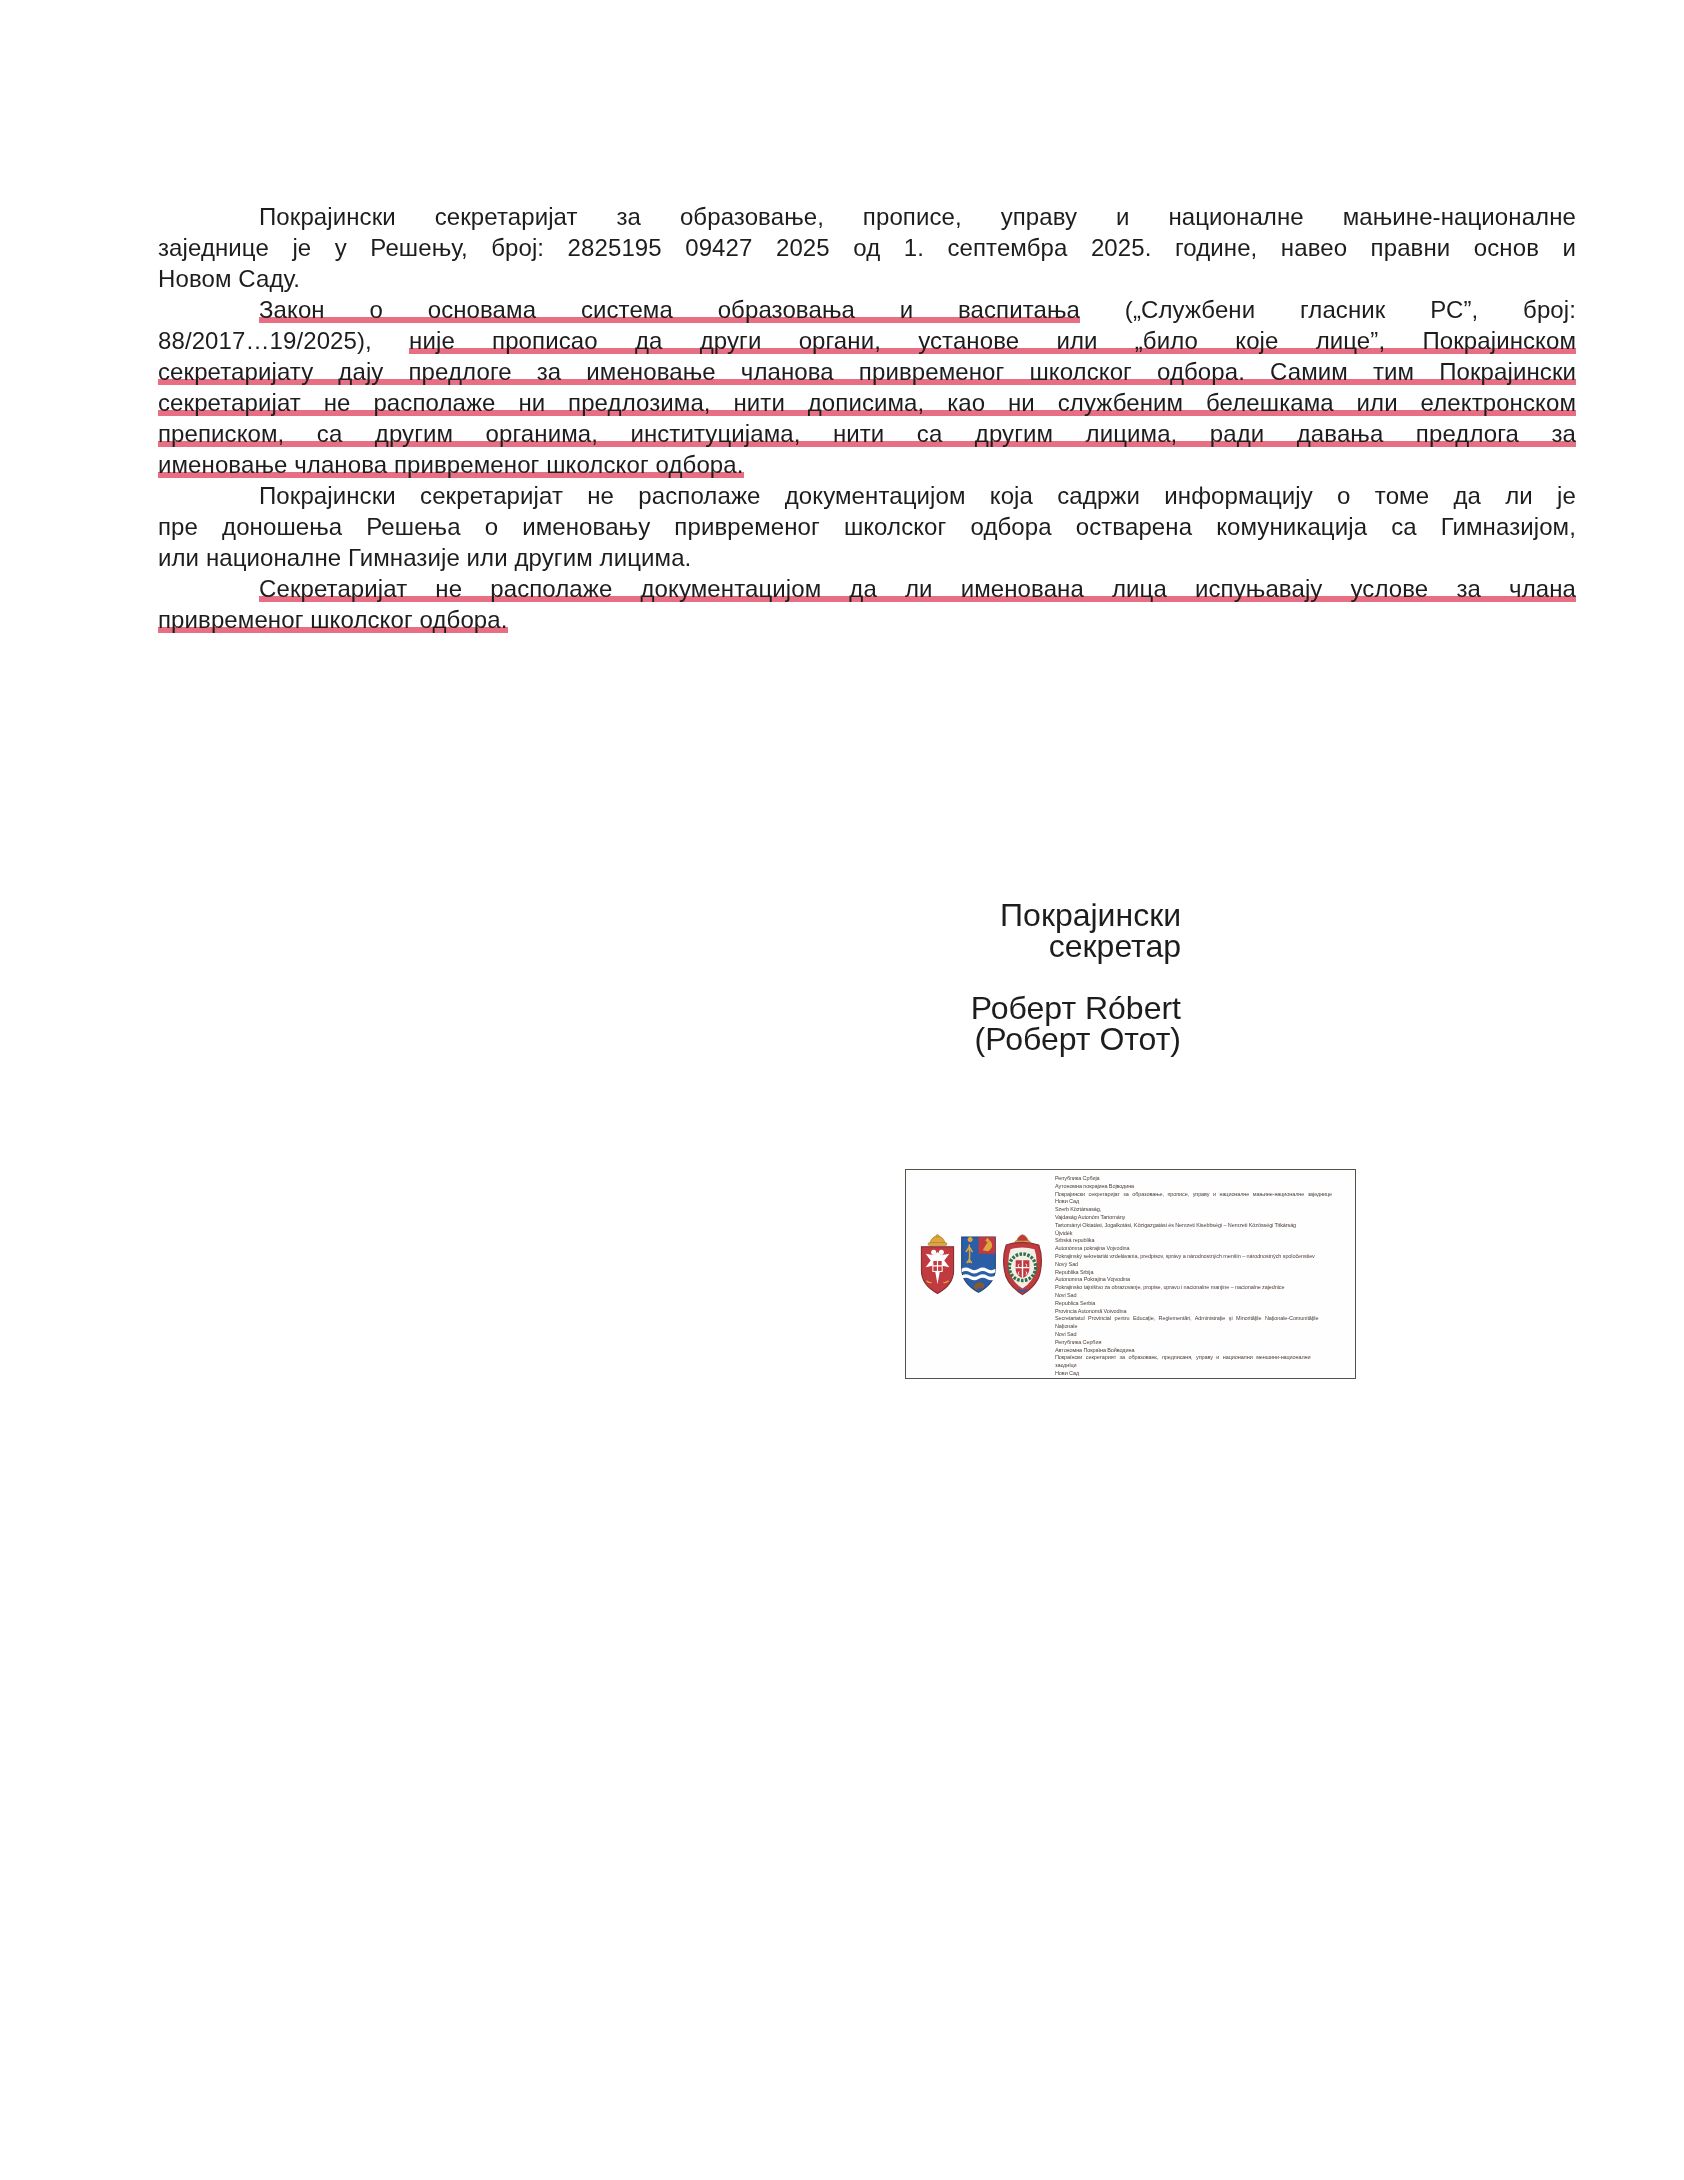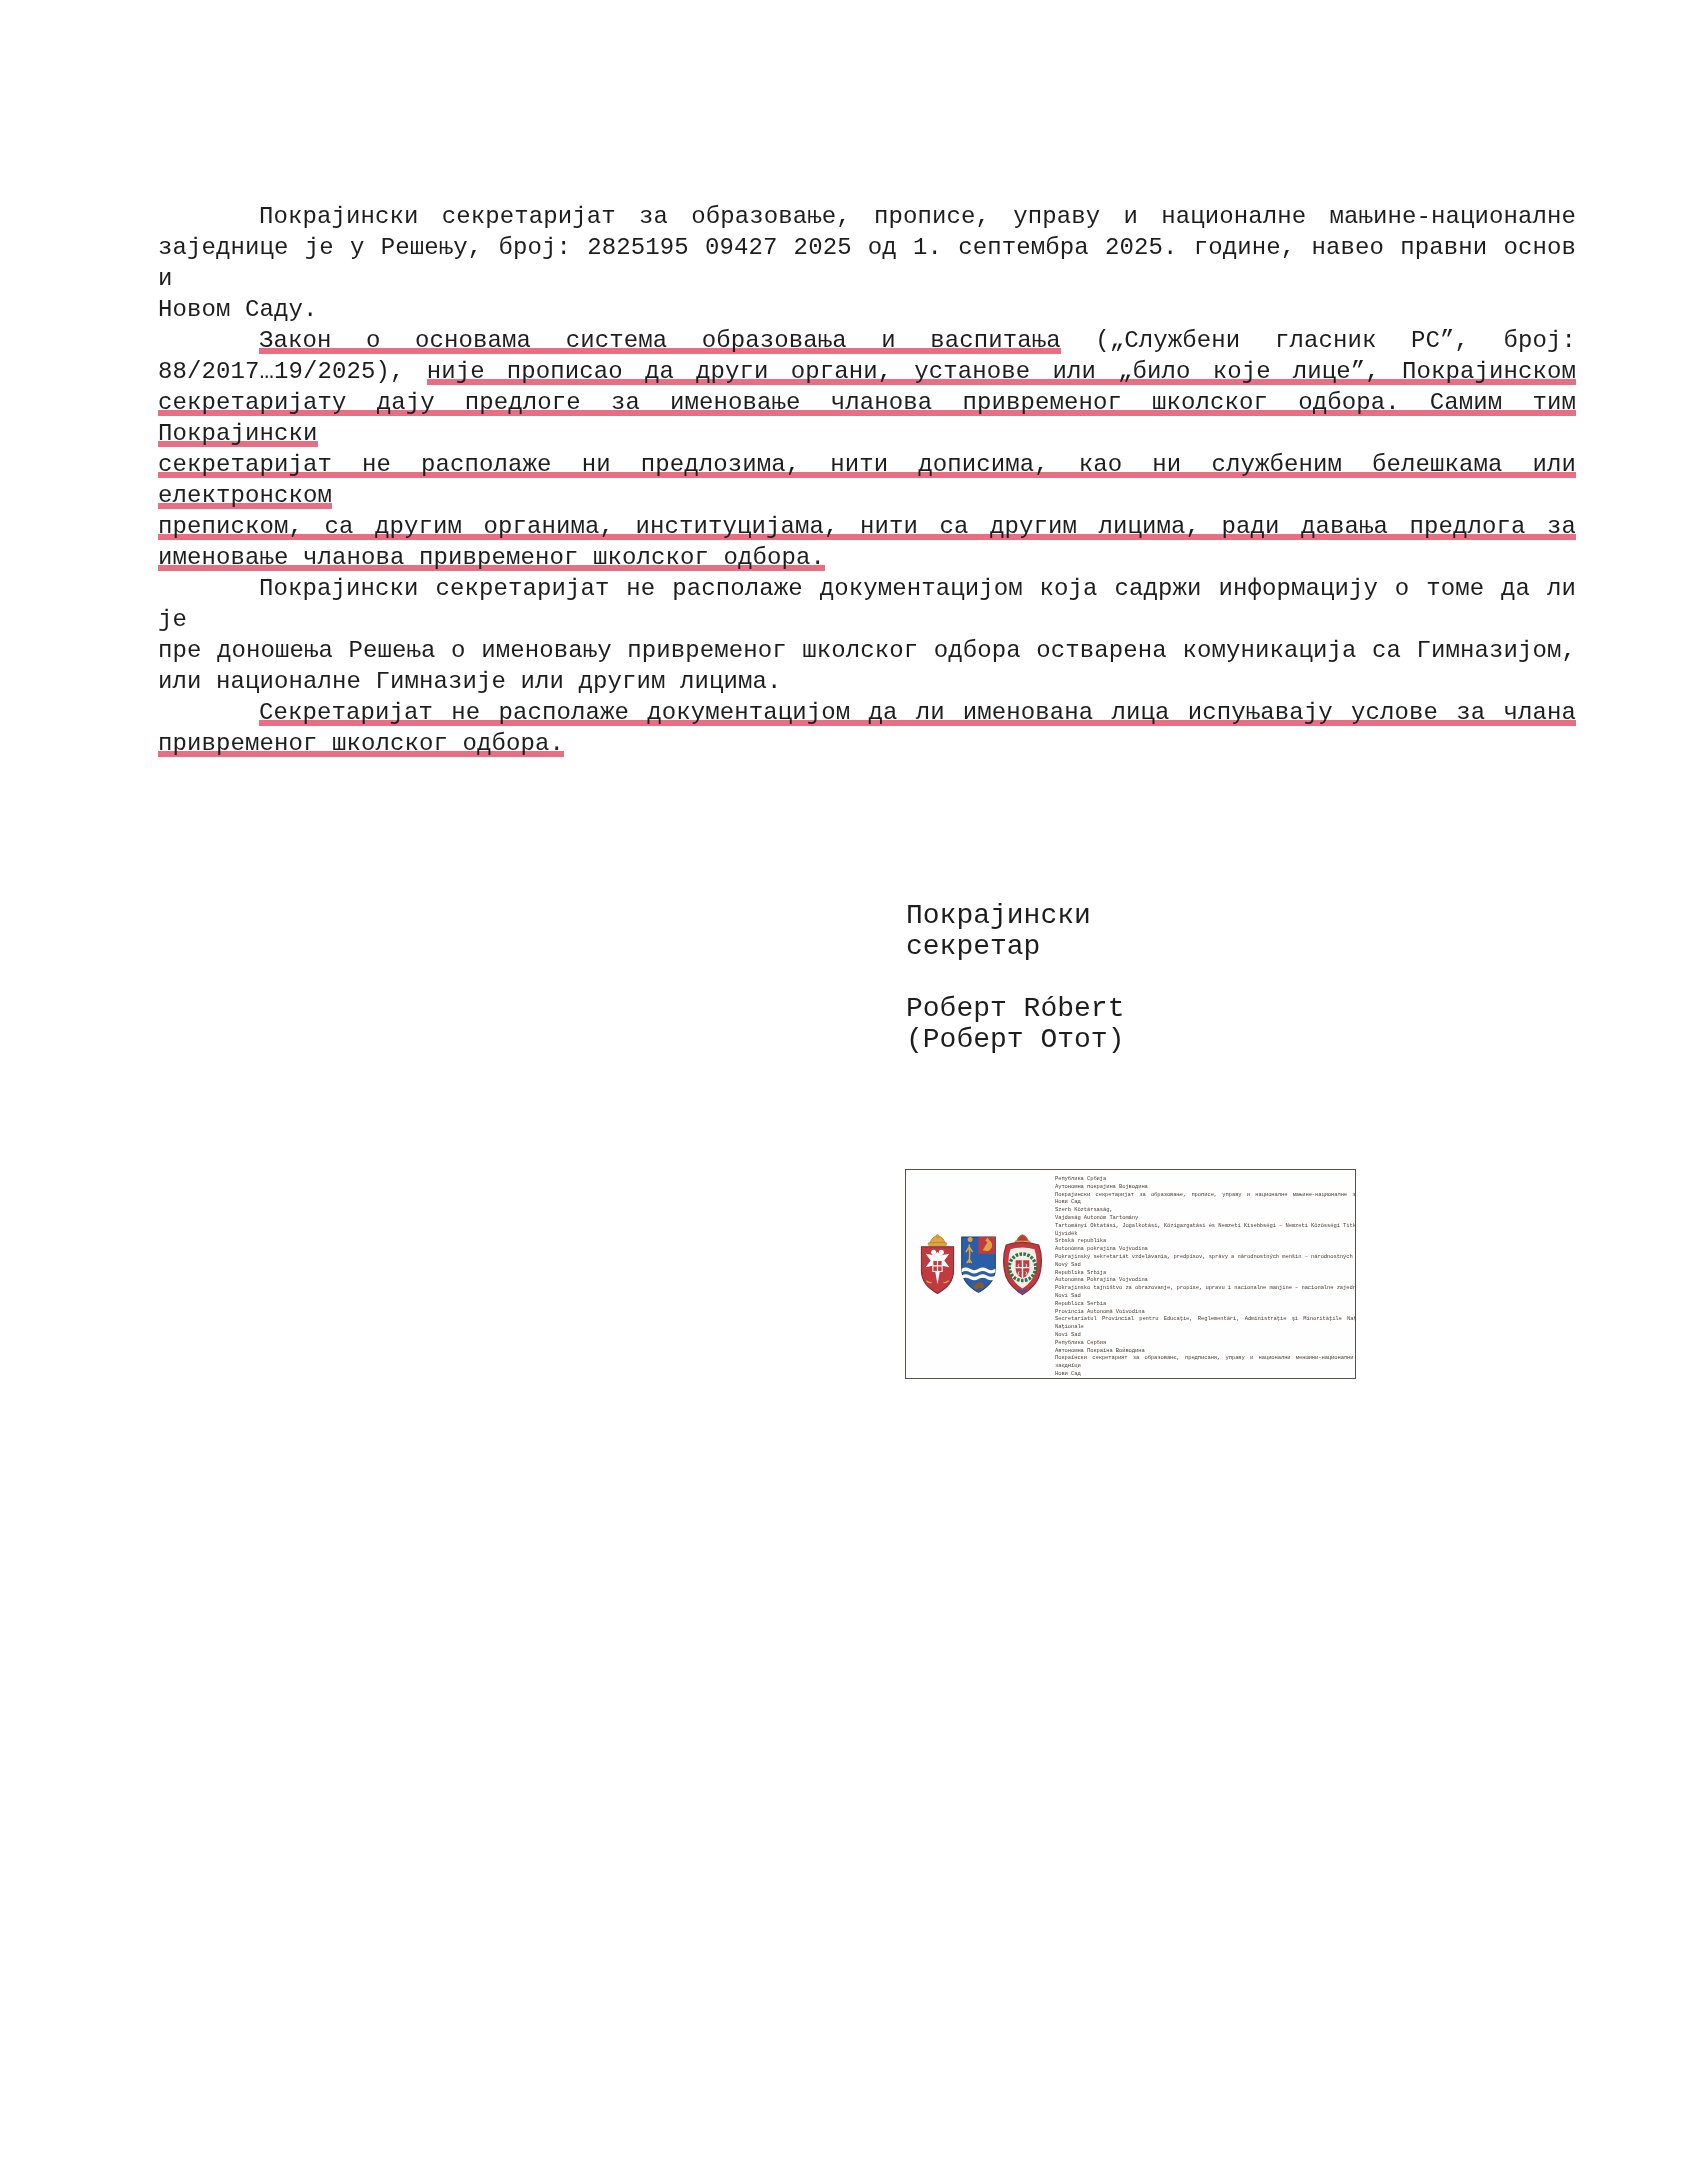--- a/index.html
+++ b/index.html
@@ -4,41 +4,41 @@
 <style>
   html,body { margin:0; padding:0; }
   body {
     width:1685px; height:2181px;
     background:#ffffff;
     font-family:"Liberation Sans", sans-serif;
     color:#1d1d1d;
     position:relative;
     overflow:hidden;
   }
-  .page { position:absolute; inset:0; background:#ffffff;font-family:Liberation Mono, monospace; }
+  .page { position:absolute; inset:0; background:#ffffff; }
 
   
   .textblock {
     position:absolute;
     left:158px; top:201px; width:1418px;
     font-size:24px; line-height:31px;
     letter-spacing:0.1px;
   }
   .line { text-align:justify; text-align-last:justify; }
   .line.left { text-align:right; text-align-last:left; }
   .line.indent { text-indent:101px; }
   .u {
     background:linear-gradient(var(--pink), var(--pink)) 0 100% / 100% 6px no-repeat;
     padding-bottom:0;
   }
 
   
   .sig {
-    position:absolute; left:906px; top:900px; width:312px;
-    font-size:28px; line-height:31px; text-align:left;
+    position:absolute; left:869px; top:900px; width:312px;
+    font-size:32px; line-height:31px; text-align:right;
   }
   .sig .spacer { height:31px; }
 
   
   .footer {
     position:absolute; left:905px; top:1169px; width:451px; height:210px;
     border:1.3px solid #575049; box-sizing:border-box; background:#fefefe;
   }
   .emblems {
     position:absolute; left:12px; top:61px; height:68px;

